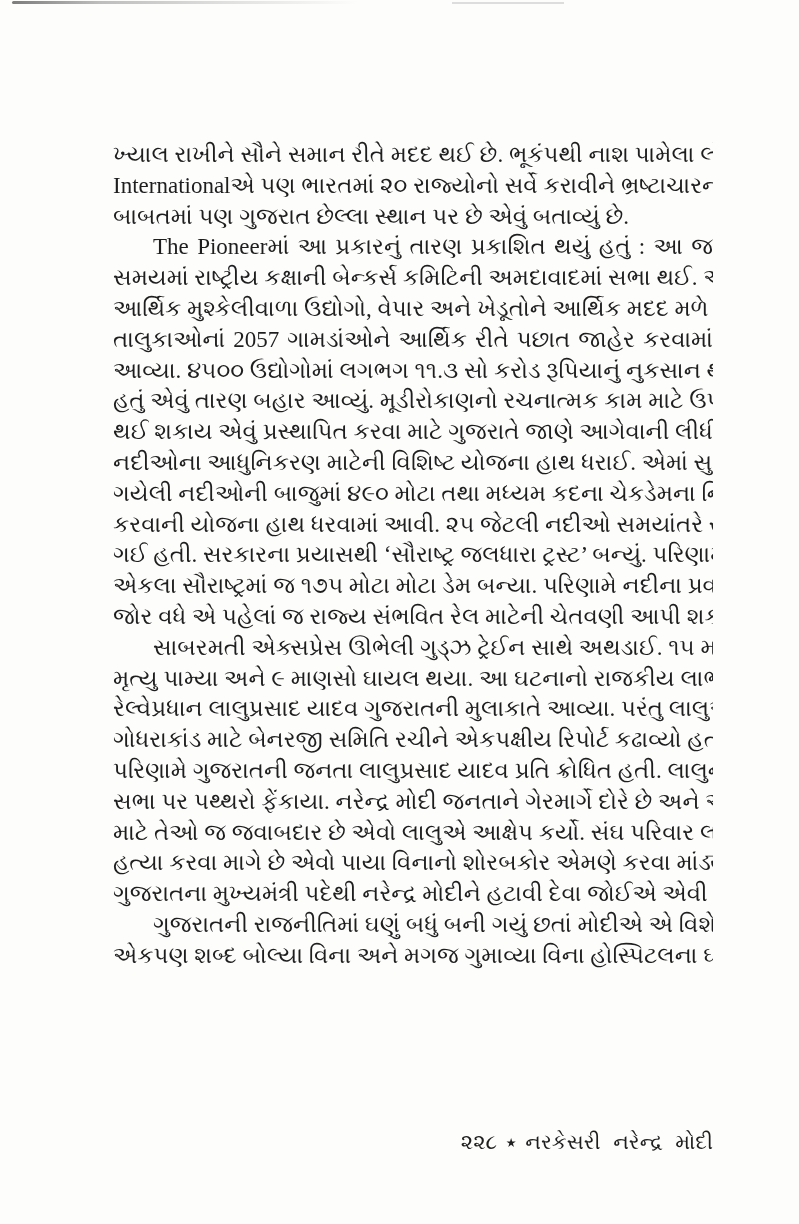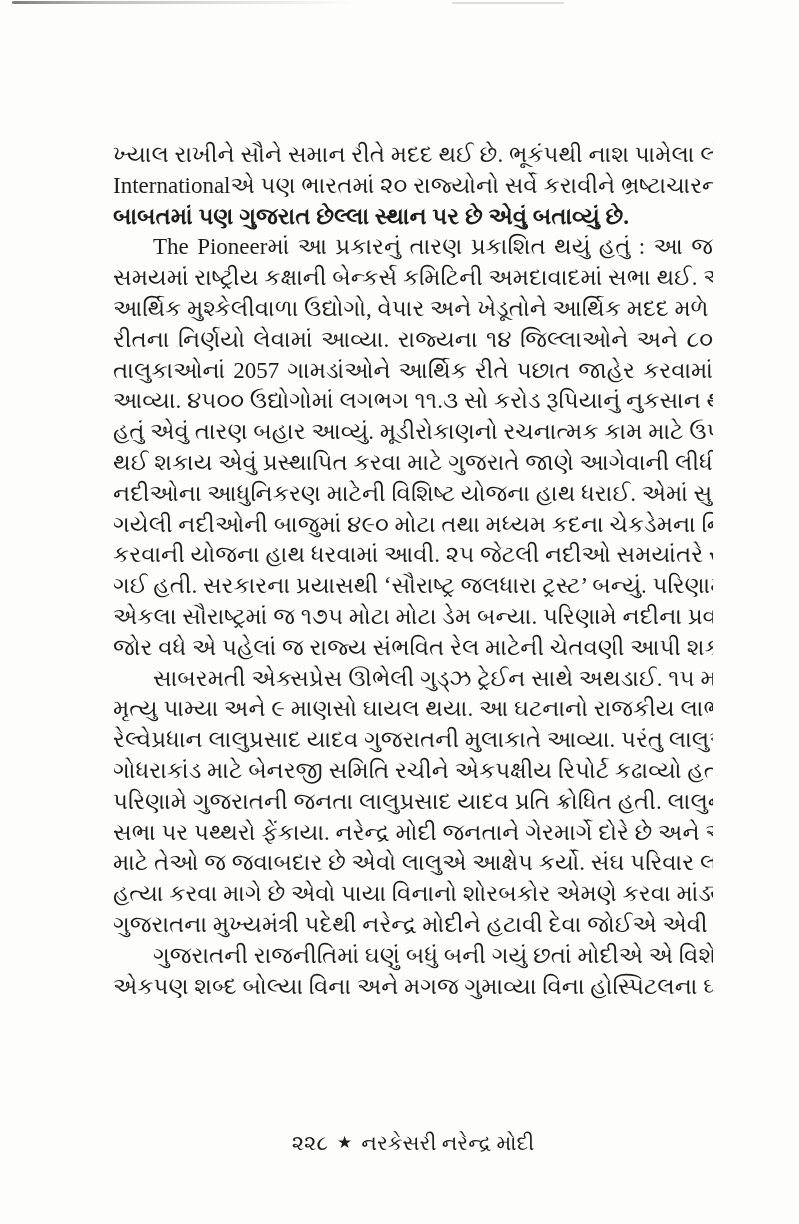--- a/index.html
+++ b/index.html
@@ -40,30 +40,30 @@
     height: 30.8px;
     line-height: 30.8px;
     overflow: hidden;
     text-align: justify;
     text-align-last: justify;
     white-space: nowrap;
   }
   .line.end {
     text-align: left;
     text-align-last: left;
-    font-weight: bold;
   }
   .line.indent { text-indent: 40px; }
   .page-footer {
     position: absolute;
     left: 113px; top: 1128px;
     width: 600px;
-    text-align: center;
+    text-align: right;
     font-size: 21px;
     line-height: 30px;
+    font-family: Liberation Mono, monospace;
   }
   .page-footer .star {
     font-size: 17px;
     margin: 0 9px;
     vertical-align: 2px;
   }
 </style>
 </head>
 <body>
 
@@ -77,21 +77,20 @@
     <section>
       <div class="line">ખ્યાલ રાખીને સૌને સમાન રીતે મદદ થઈ છે. ભૂકંપથી નાશ પામેલા લોકોના</div>
       <div class="line">Internationalએ પણ ભારતમાં ૨૦ રાજ્યોનો સર્વે કરાવીને ભ્રષ્ટાચારની</div>
       <div class="line end">બાબતમાં પણ ગુજરાત છેલ્લા સ્થાન પર છે એવું બતાવ્યું છે.</div>
     </section>
 
     <section>
       <div class="line indent">The Pioneerમાં આ પ્રકારનું તારણ પ્રકાશિત થયું હતું : આ જ</div>
       <div class="line">સમયમાં રાષ્ટ્રીય કક્ષાની બેન્કર્સ કમિટિની અમદાવાદમાં સભા થઈ. એમાં</div>
       <div class="line">આર્થિક મુશ્કેલીવાળા ઉદ્યોગો, વેપાર અને ખેડૂતોને આર્થિક મદદ મળે એ</div>
-      <div class="line">રીતના નિર્ણયો લેવામાં આવ્યા. રાજ્યના ૧૪ જિલ્લાઓને અને ૮૦</div>
       <div class="line">તાલુકાઓનાં 2057 ગામડાંઓને આર્થિક રીતે પછાત જાહેર કરવામાં</div>
       <div class="line">આવ્યા. ૪૫૦૦ ઉદ્યોગોમાં લગભગ ૧૧.૩ સો કરોડ રૂપિયાનું નુકસાન થયું</div>
       <div class="line">હતું એવું તારણ બહાર આવ્યું. મૂડીરોકાણનો રચનાત્મક કામ માટે ઉપયોગ</div>
       <div class="line">થઈ શકાય એવું પ્રસ્થાપિત કરવા માટે ગુજરાતે જાણે આગેવાની લીધી.</div>
       <div class="line">નદીઓના આધુનિકરણ માટેની વિશિષ્ટ યોજના હાથ ધરાઈ. એમાં સુકાઈ</div>
       <div class="line">ગયેલી નદીઓની બાજુમાં ૪૯૦ મોટા તથા મધ્યમ કદના ચેકડેમના નિર્માણ</div>
       <div class="line">કરવાની યોજના હાથ ધરવામાં આવી. ૨૫ જેટલી નદીઓ સમયાંતરે સુકાઈ</div>
       <div class="line">ગઈ હતી. સરકારના પ્રયાસથી ‘સૌરાષ્ટ્ર જલધારા ટ્રસ્ટ’ બન્યું. પરિણામે</div>
       <div class="line">એકલા સૌરાષ્ટ્રમાં જ ૧૭૫ મોટા મોટા ડેમ બન્યા. પરિણામે નદીના પ્રવાહનું</div>
       <div class="line">જોર વધે એ પહેલાં જ રાજ્ય સંભવિત રેલ માટેની ચેતવણી આપી શકતું હતું.</div>

